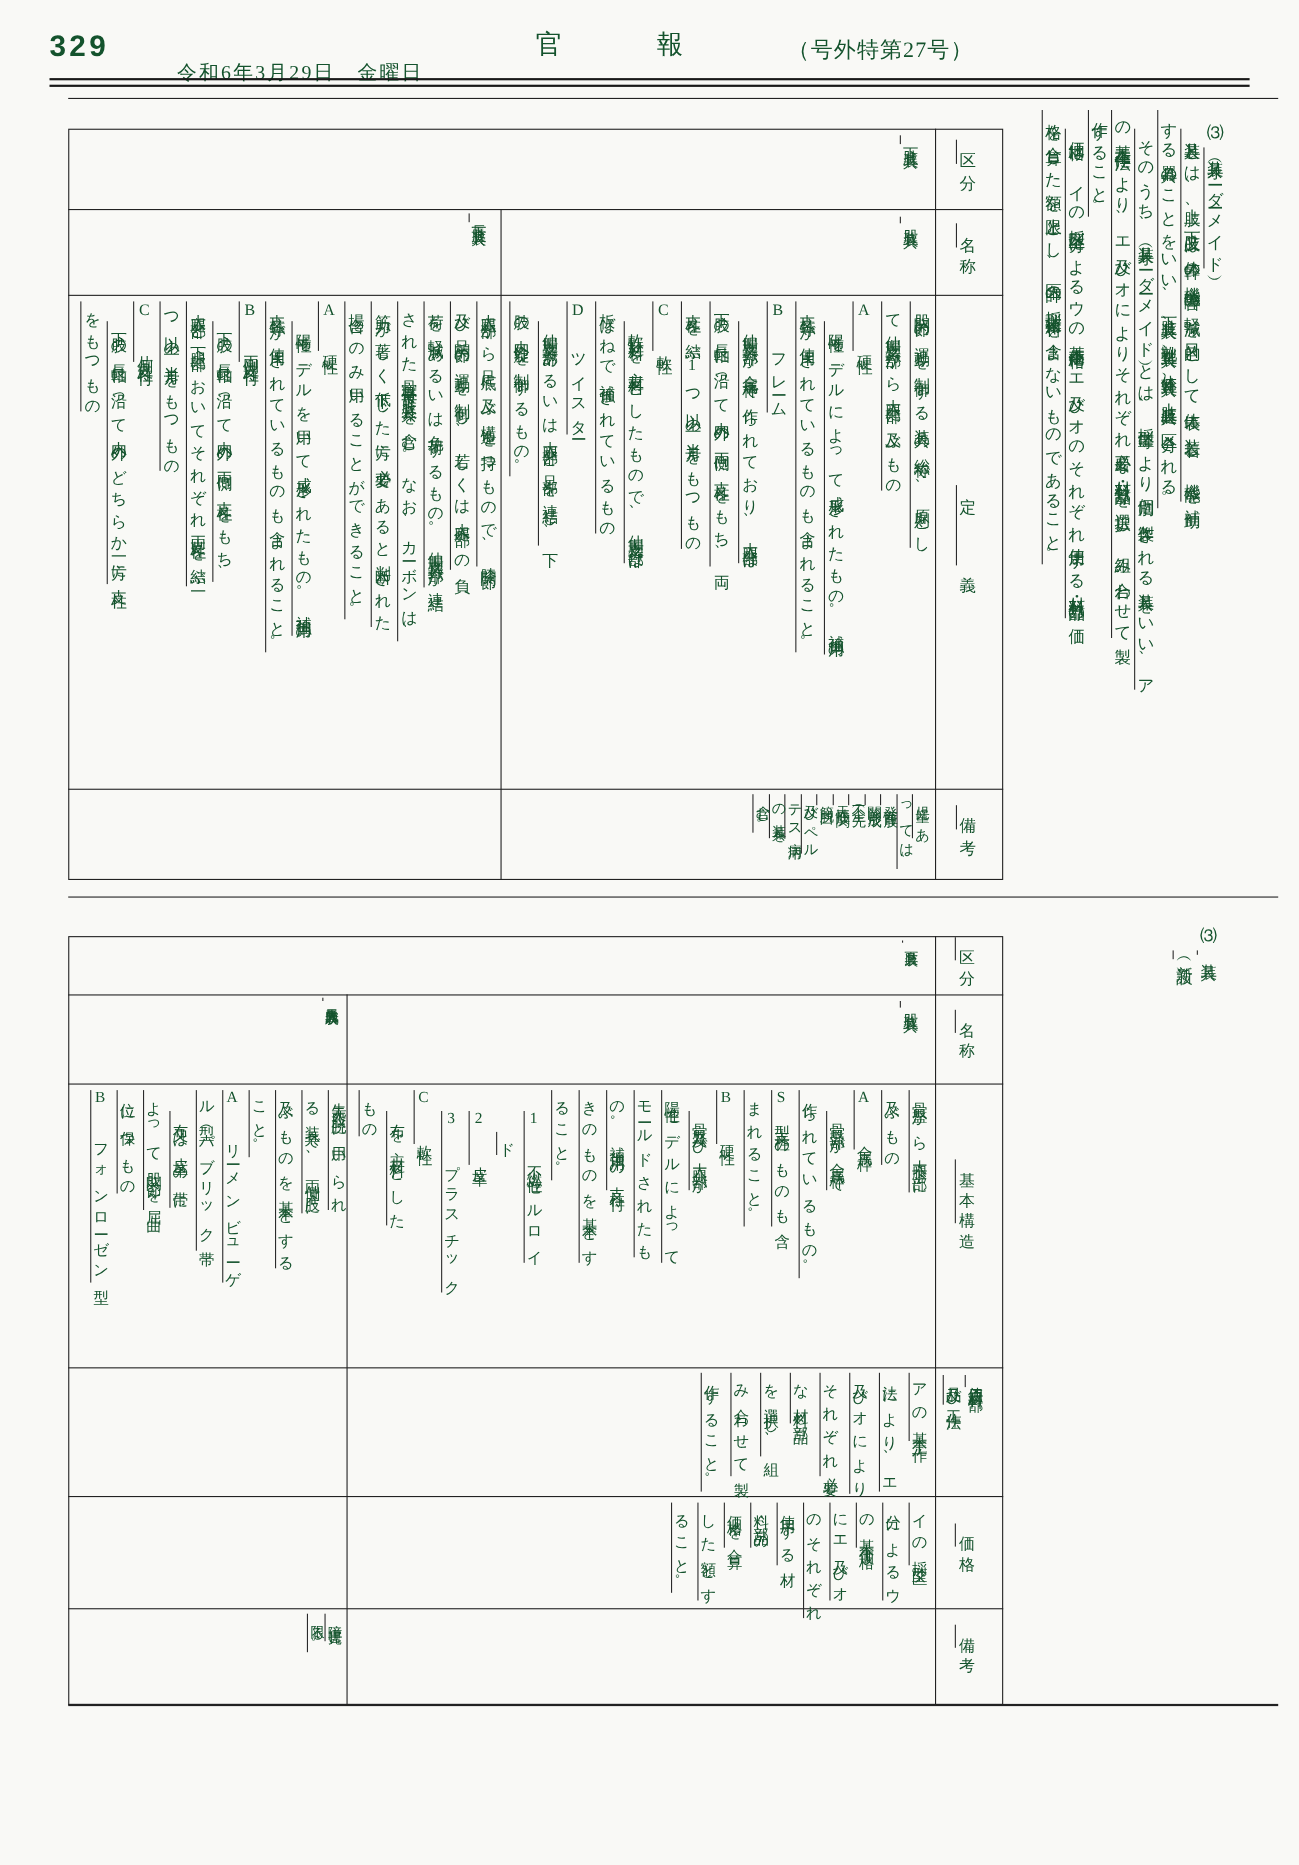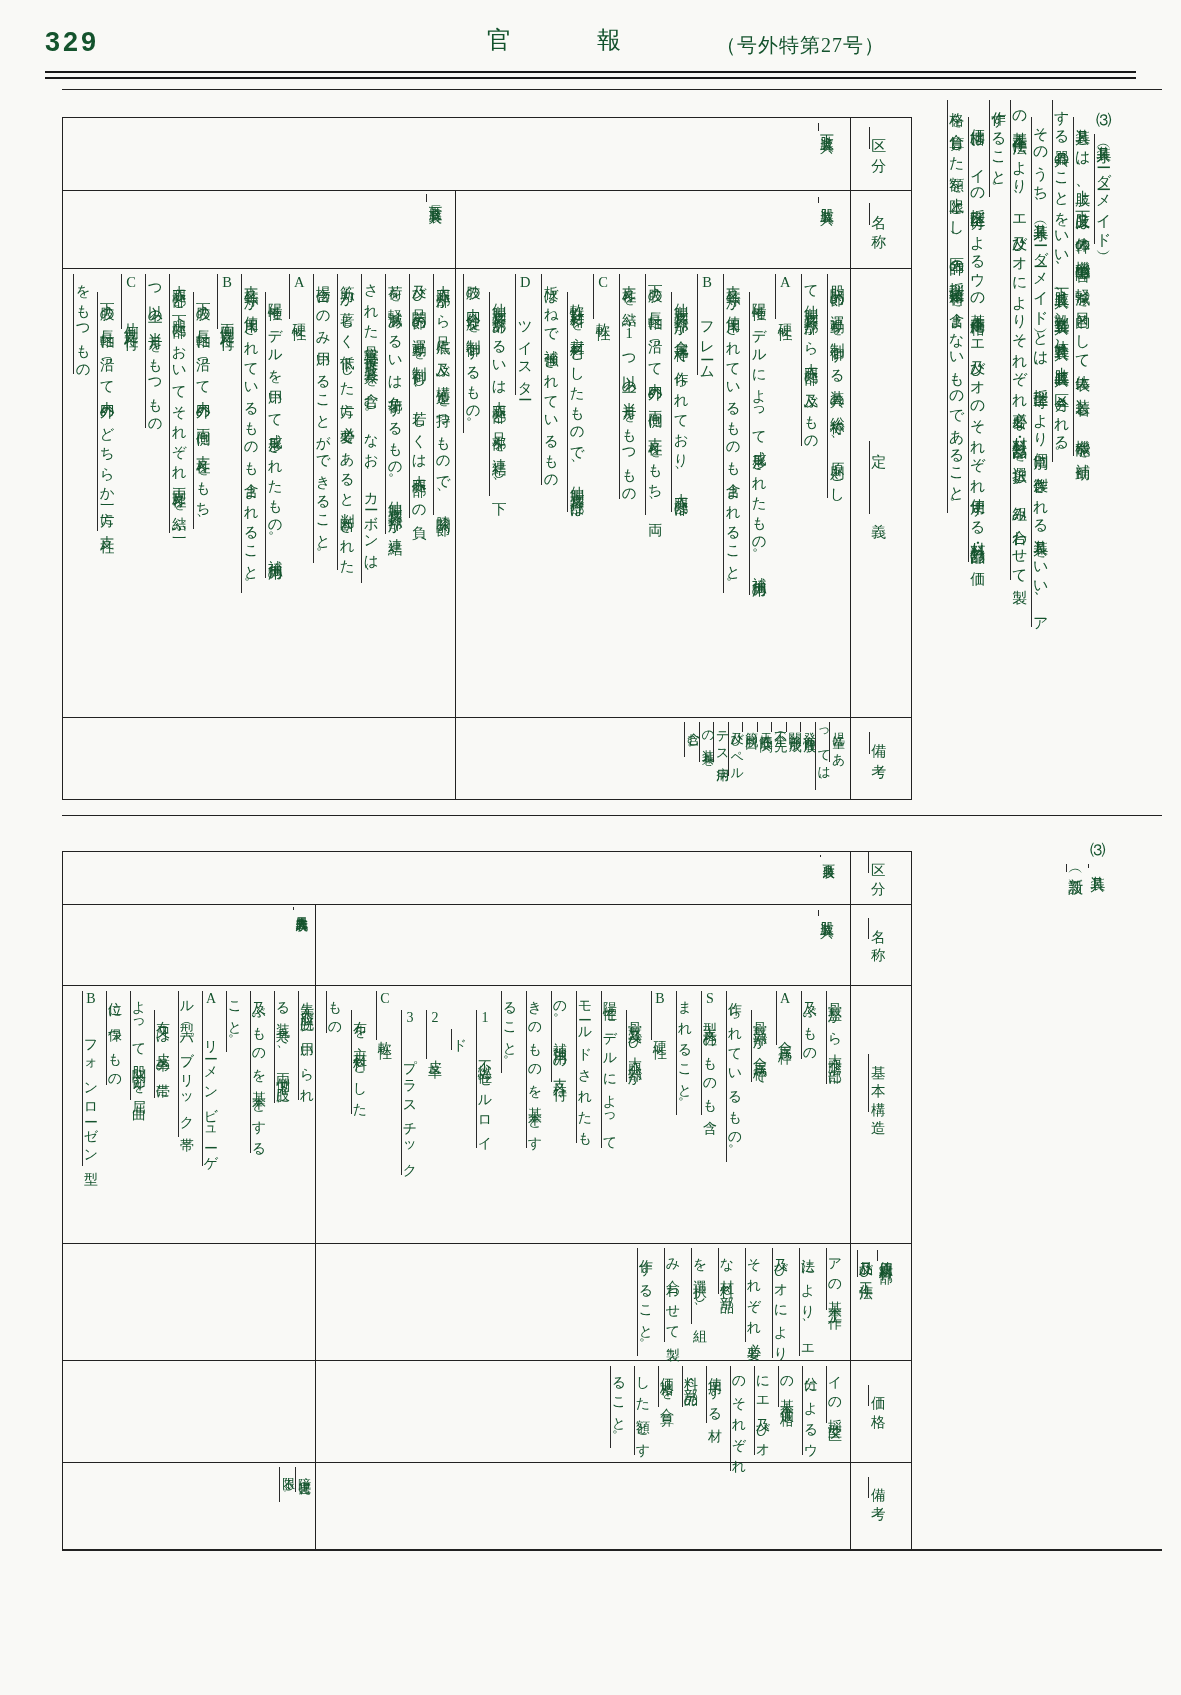--- a/index.html
+++ b/index.html
@@ -12,20 +12,23 @@
   .vp{padding-left:1px;}
   .bl{position:absolute;background:#222;}
   .box{position:absolute;border:1.8px solid #222;box-sizing:border-box;}
 </style>
 </head>
 <body>
 
 <div class="page" id="canvas">
 
   <div class="mh" style="left:45px;top:27px;font-size:27px;font-weight:600;letter-spacing:3px;font-family:'Liberation Sans','DejaVu Sans',sans-serif;">329</div>
+  <div class="mh" style="left:135px;top:33px;font-size:18px;letter-spacing:2px;">
+    <span>令和6年3月29日</span>　<span>金曜日</span>
+  </div>
   <div class="mh" style="left:487px;top:24px;font-size:24px;letter-spacing:86px;font-family:Liberation Mono, monospace;">官報</div>
   <div class="mh" style="left:716px;top:32px;font-size:20px;letter-spacing:1px;">（号外特第27号）</div>
 
   <div style="position:absolute;left:45px;top:71px;width:1091px;height:4px;border-top:2px solid #191919;border-bottom:2px solid #191919;"></div>
   <div class="bl" style="left:62px;top:89px;width:1100px;height:1.4px;"></div>
   <div class="bl" style="left:62px;top:815px;width:1100px;height:1.4px;"></div>
   <div class="bl" style="left:62px;top:1549px;width:1100px;height:1.6px;"></div>
 
   <div class="box" style="left:62px;top:117px;width:850px;height:683px;"></div>
   <div class="bl" style="left:62px;top:190px;width:850px;height:1.3px;"></div>

